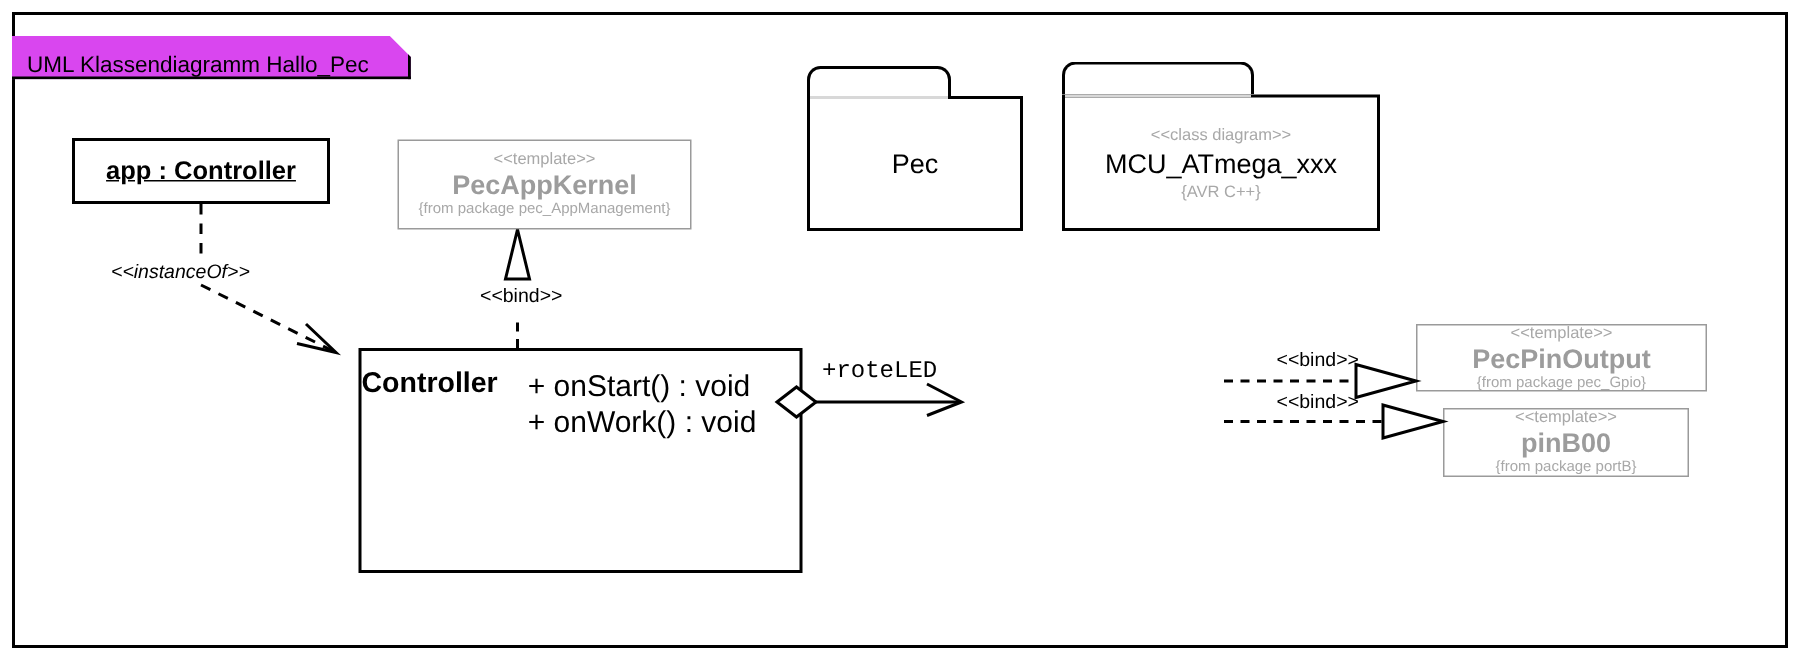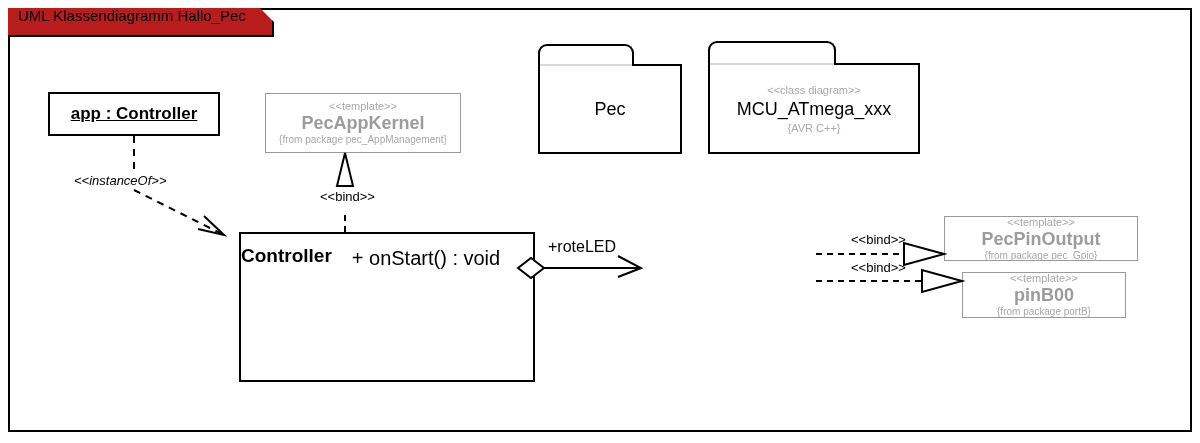--- a/index.html
+++ b/index.html
@@ -27,30 +27,30 @@
     top: 8px;
     width: 1184px;
     height: 424px;
     border: 2px solid #000;
     box-sizing: border-box;
     background: #fff;
   }
   #frame-tab {
     position: absolute;
     left: 8px;
-    top: 8px;
+    top: 24px;
     height: 29px;
     box-sizing: border-box;
-    background: #b91c1c;
+    background: #d946ef;
     border: 2px solid #000;
     border-top: none;
     border-left: none;
     padding: 0 26px 0 10px;
     display: flex;
-    align-items: flex-start;
+    align-items: flex-end;
     -webkit-clip-path: polygon(0 0, calc(100% - 14px) 0, 100% 14px, 100% 100%, 0 100%);
     clip-path: polygon(0 0, calc(100% - 14px) 0, 100% 14px, 100% 100%, 0 100%);
   }
   #frame-tab .tab-label {
     font-size: 15px;
     color: #000;
     white-space: nowrap;
     line-height: 1;
   }
   
@@ -253,20 +253,21 @@
   }
   .edge-label {
     position: absolute;
     font-size: 13px;
     color: #000;
     white-space: nowrap;
     background: transparent;
   }
   .edge-label.assoc {
     font-size: 16px;
+    font-family: Liberation Mono, monospace;
   }
 </style>
 </head>
 <body>
 
 <div id="canvas">
 
   <div id="frame"></div>
   <div id="frame-tab">
     <span class="tab-label">UML Klassendiagramm Hallo_Pec</span>
@@ -300,20 +301,21 @@
     <div class="pkg-seam"></div>
   </div>
 
   <div id="cls-controller" class="box box-black">
     <div class="cls-name">
       <span>Controller</span>
     </div>
     <div class="cls-attrs"></div>
     <div class="cls-ops">
       <div class="op">+ onStart() : void</div>
+      <div class="op">+ onWork() : void</div>
     </div>
   </div>
 
 
   <div id="tmpl-pinout" class="box box-gray tmpl">
     <span class="stereo">&lt;&lt;template&gt;&gt;</span>
     <span class="cname">PecPinOutput</span>
     <span class="tagval">{from package pec_Gpio}</span>
   </div>
 

